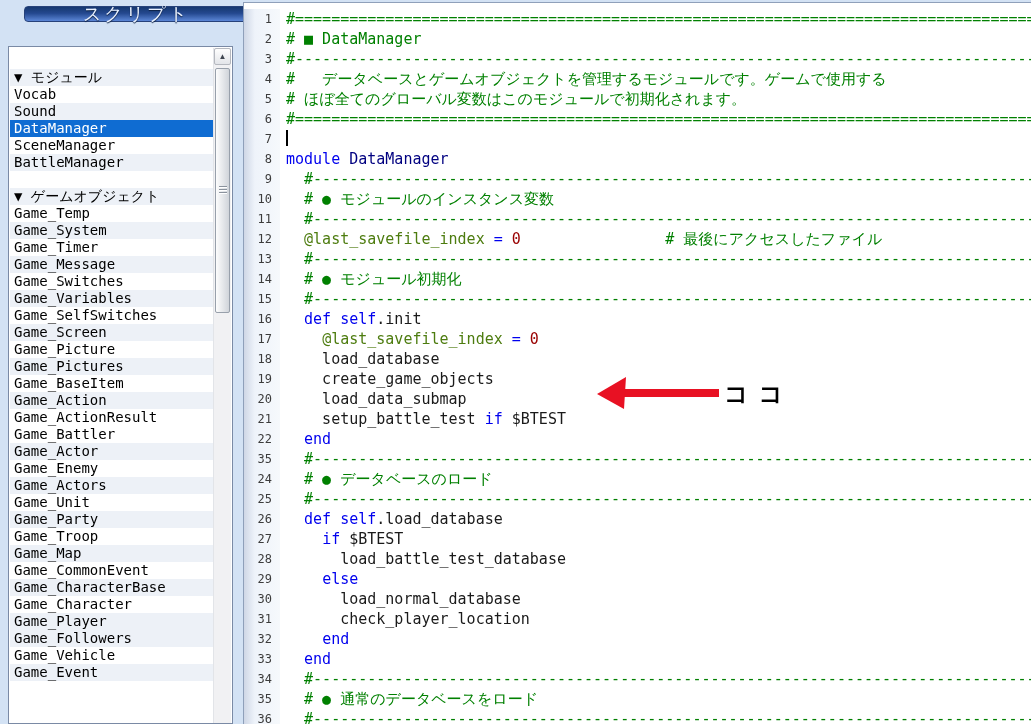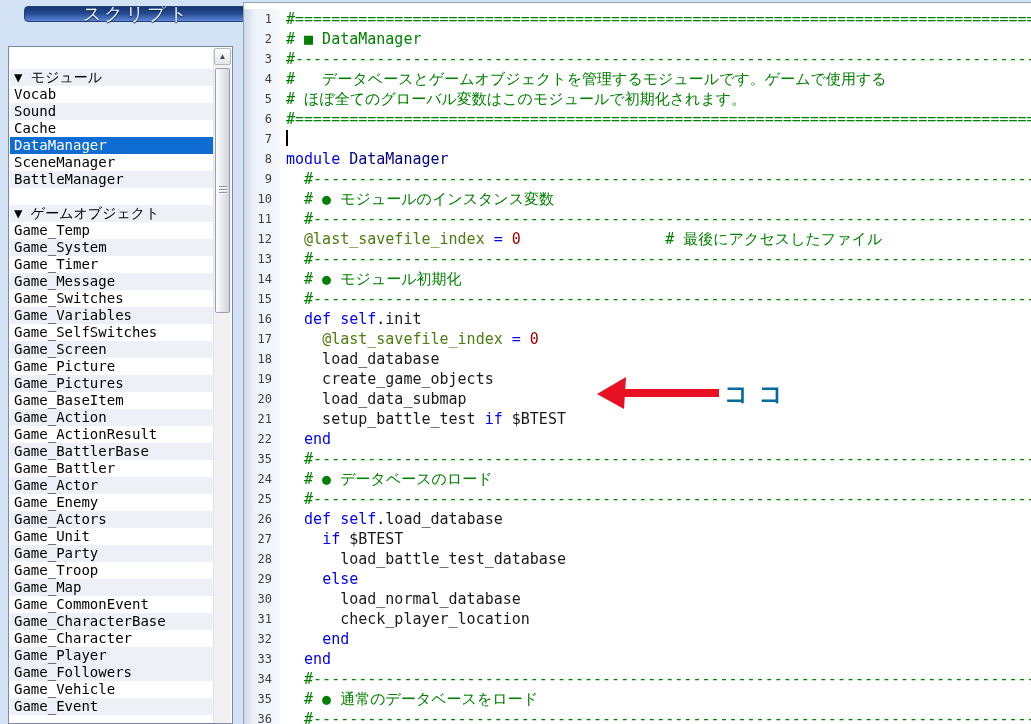--- a/index.html
+++ b/index.html
@@ -68,57 +68,55 @@
   .tk-C{color:#000080;}
   .tk-iv{color:#4d7c0f;}
   .tk-n{color:#990000;}
   .tk-o{color:#0000ee;}
   .tk-p{color:#1a1a1a;}
   .caret{display:inline-block;width:2px;height:16px;background:#000;vertical-align:middle;margin-bottom:3px;}
   
   .anno-svg{position:absolute;left:0;top:0;pointer-events:none;}
   .anno-label{
     position:absolute;left:724px;top:378px;
-    color:#0369a1;font-size:24px;font-weight:bold;letter-spacing:10px;
+    color:#000000;font-size:24px;font-weight:bold;letter-spacing:10px;
     font-family:"DejaVu Sans Mono","Liberation Mono",monospace;white-space:pre;
   }
 </style>
 </head>
 <body>
 
 <div class="side-header">
   <span>スクリプト</span>
 </div>
 
 <div class="script-list">
   <div class="list-inner">
       <div class="li"></div>
       <div class="li alt">▼ モジュール</div>
       <div class="li">Vocab</div>
       <div class="li alt">Sound</div>
-      <div class="li">Cache</div>
       <div class="li sel">DataManager</div>
       <div class="li">SceneManager</div>
       <div class="li alt">BattleManager</div>
       <div class="li"></div>
       <div class="li alt">▼ ゲームオブジェクト</div>
       <div class="li">Game_Temp</div>
       <div class="li alt">Game_System</div>
       <div class="li">Game_Timer</div>
       <div class="li alt">Game_Message</div>
       <div class="li">Game_Switches</div>
       <div class="li alt">Game_Variables</div>
       <div class="li">Game_SelfSwitches</div>
       <div class="li alt">Game_Screen</div>
       <div class="li">Game_Picture</div>
       <div class="li alt">Game_Pictures</div>
       <div class="li">Game_BaseItem</div>
       <div class="li alt">Game_Action</div>
       <div class="li">Game_ActionResult</div>
-      <div class="li alt">Game_BattlerBase</div>
       <div class="li">Game_Battler</div>
       <div class="li alt">Game_Actor</div>
       <div class="li">Game_Enemy</div>
       <div class="li alt">Game_Actors</div>
       <div class="li">Game_Unit</div>
       <div class="li alt">Game_Party</div>
       <div class="li">Game_Troop</div>
       <div class="li alt">Game_Map</div>
       <div class="li">Game_CommonEvent</div>
       <div class="li alt">Game_CharacterBase</div>

